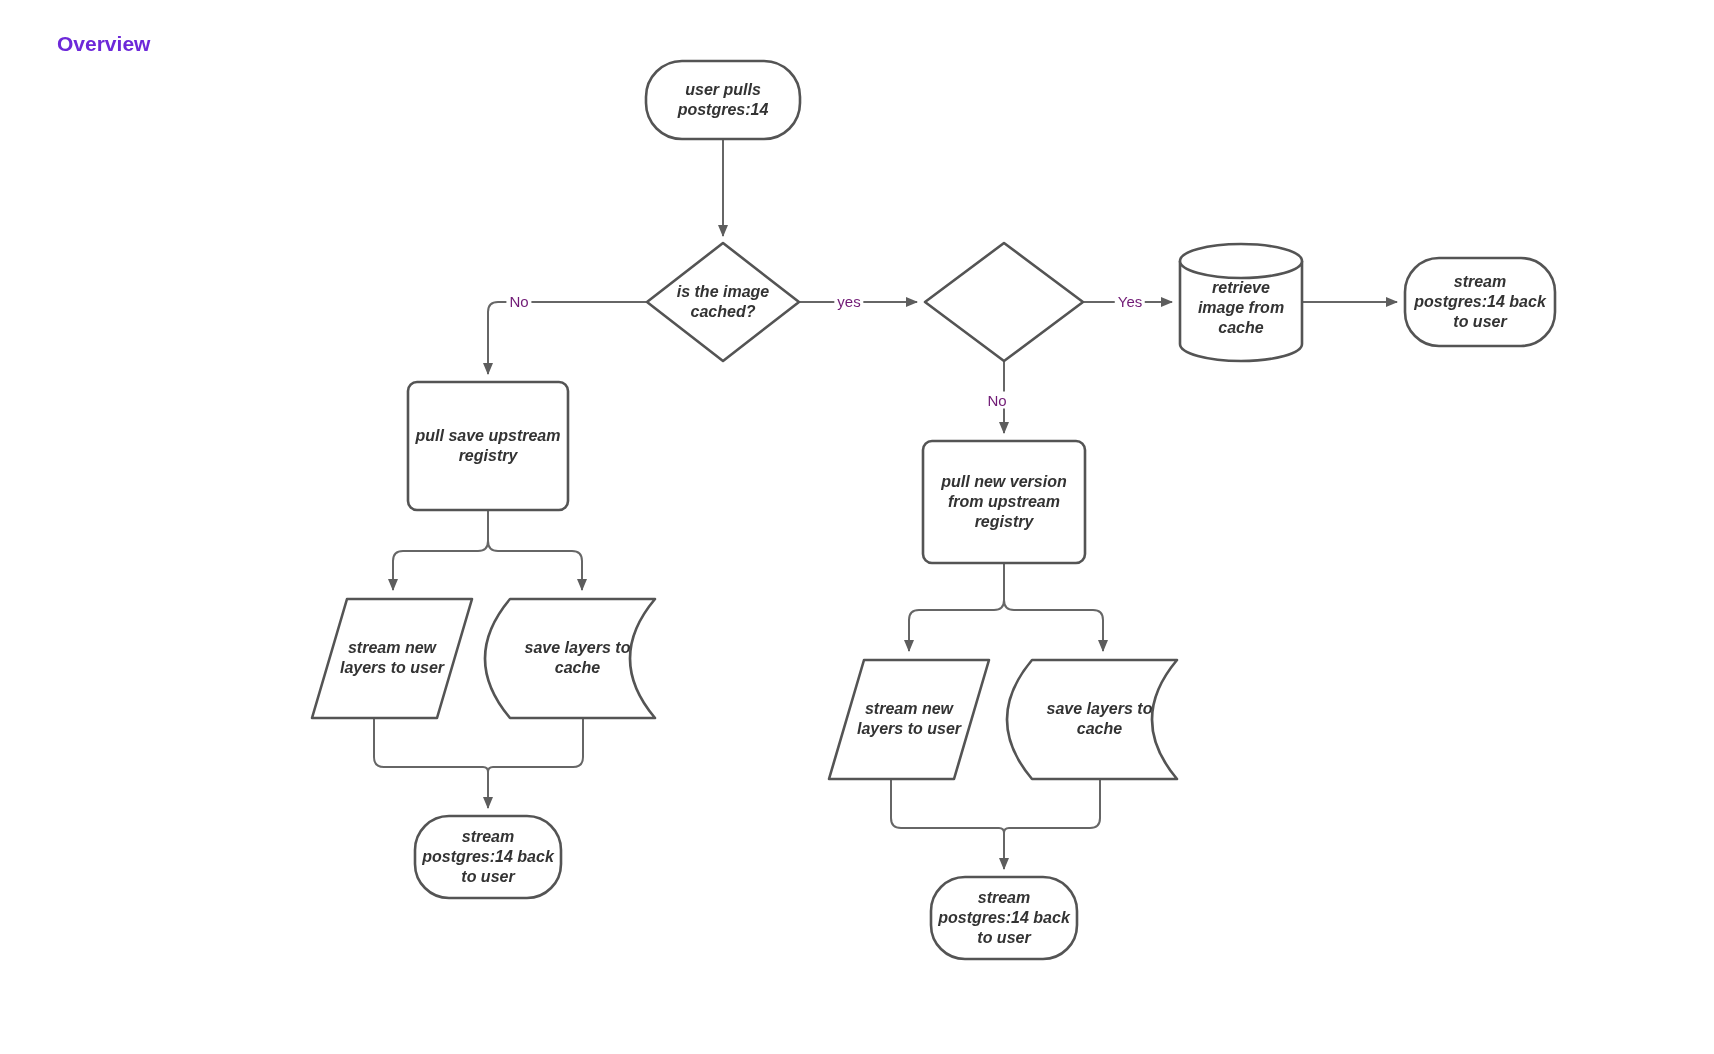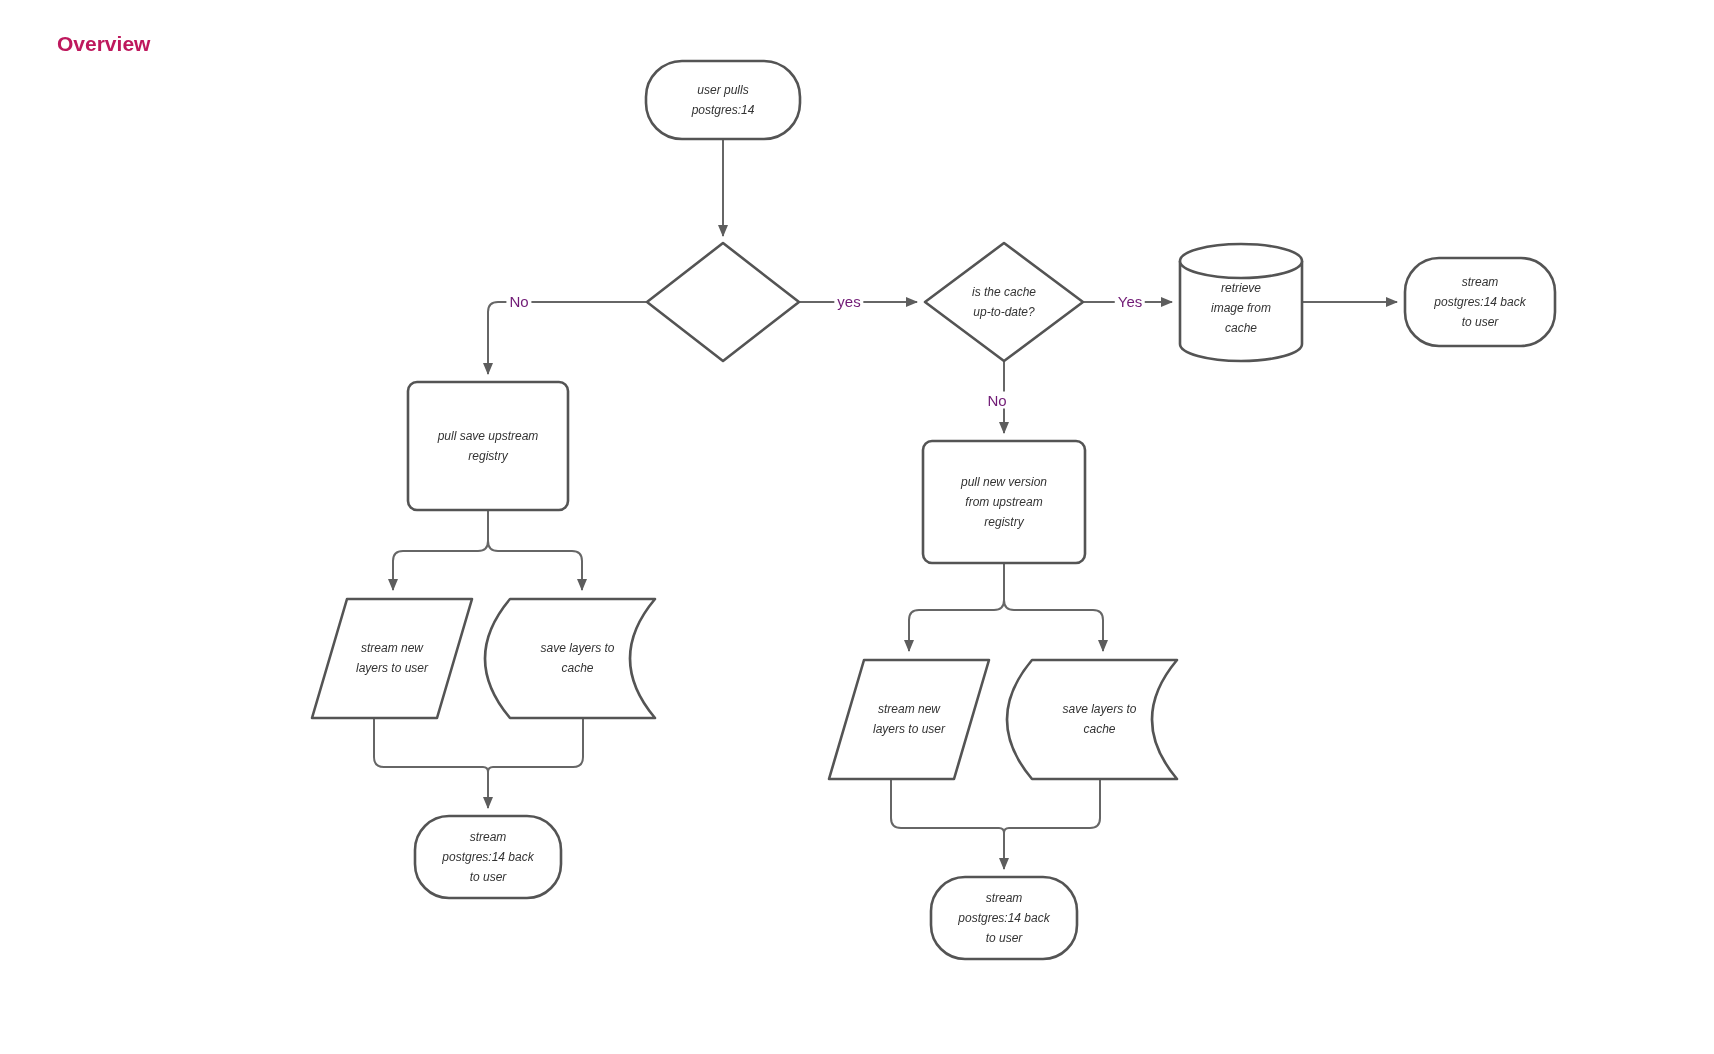--- a/index.html
+++ b/index.html
@@ -5,32 +5,33 @@
   html,body{margin:0;padding:0;background:#ffffff;}
   .canvas{
     position:relative;
     width:1714px;height:1054px;
     background:#ffffff;
     font-family:"Liberation Sans", sans-serif;
     overflow:hidden;
   }
   .page-title{
     position:absolute;left:57px;top:32px;
-    font-size:21px;font-weight:bold;color:#be185d;
+    font-size:21px;font-weight:bold;color:#6d28d9;
   }
   svg.diagram{position:absolute;left:0;top:0;}
   .node-label{
     position:absolute;
     display:flex;align-items:center;justify-content:center;
     text-align:center;
     font-style:italic;
-    font-size:12px;line-height:20px;
+    font-size:16px;line-height:20px;
     color:#333333;
     white-space:pre-line;
     pointer-events:none;
+    font-weight:bold;
   }
   .edge-label{
     position:absolute;
     transform:translate(-50%,-50%);
     background:#ffffff;
     padding:0 3px;
     font-size:15px;line-height:17px;
     color:#701a75;
     pointer-events:none;
   }
@@ -105,36 +106,36 @@
 
       <path d="M1032,660 L1177,660 Q1127,719.5 1177,779 L1032,779 Q982,719.5 1032,660 Z"></path>
 
       <rect x="931" y="877" width="146" height="82" rx="34" ry="34"></rect>
     </g>
   </svg>
 
   <div class="node-label" style="left:646px;top:61px;width:154px;height:78px;">user pulls
 postgres:14</div>
 
+  <div class="node-label" style="left:651px;top:264px;width:144px;height:76px;">is the image
+cached?</div>
 
   <div class="node-label" style="left:413px;top:386px;width:150px;height:120px;">pull save upstream
 registry</div>
 
   <div class="node-label" style="left:322px;top:608px;width:140px;height:100px;">stream new
 layers to user</div>
 
   <div class="node-label" style="left:505px;top:608px;width:145px;height:100px;">save layers to
 cache</div>
 
   <div class="node-label" style="left:415px;top:816px;width:146px;height:82px;">stream
 postgres:14 back
 to user</div>
 
-  <div class="node-label" style="left:932px;top:264px;width:144px;height:76px;">is the cache
-up-to-date?</div>
 
   <div class="node-label" style="left:1181px;top:262px;width:120px;height:92px;">retrieve
 image from
 cache</div>
 
   <div class="node-label" style="left:1405px;top:258px;width:150px;height:88px;">stream
 postgres:14 back
 to user</div>
 
   <div class="node-label" style="left:928px;top:445px;width:152px;height:114px;">pull new version

